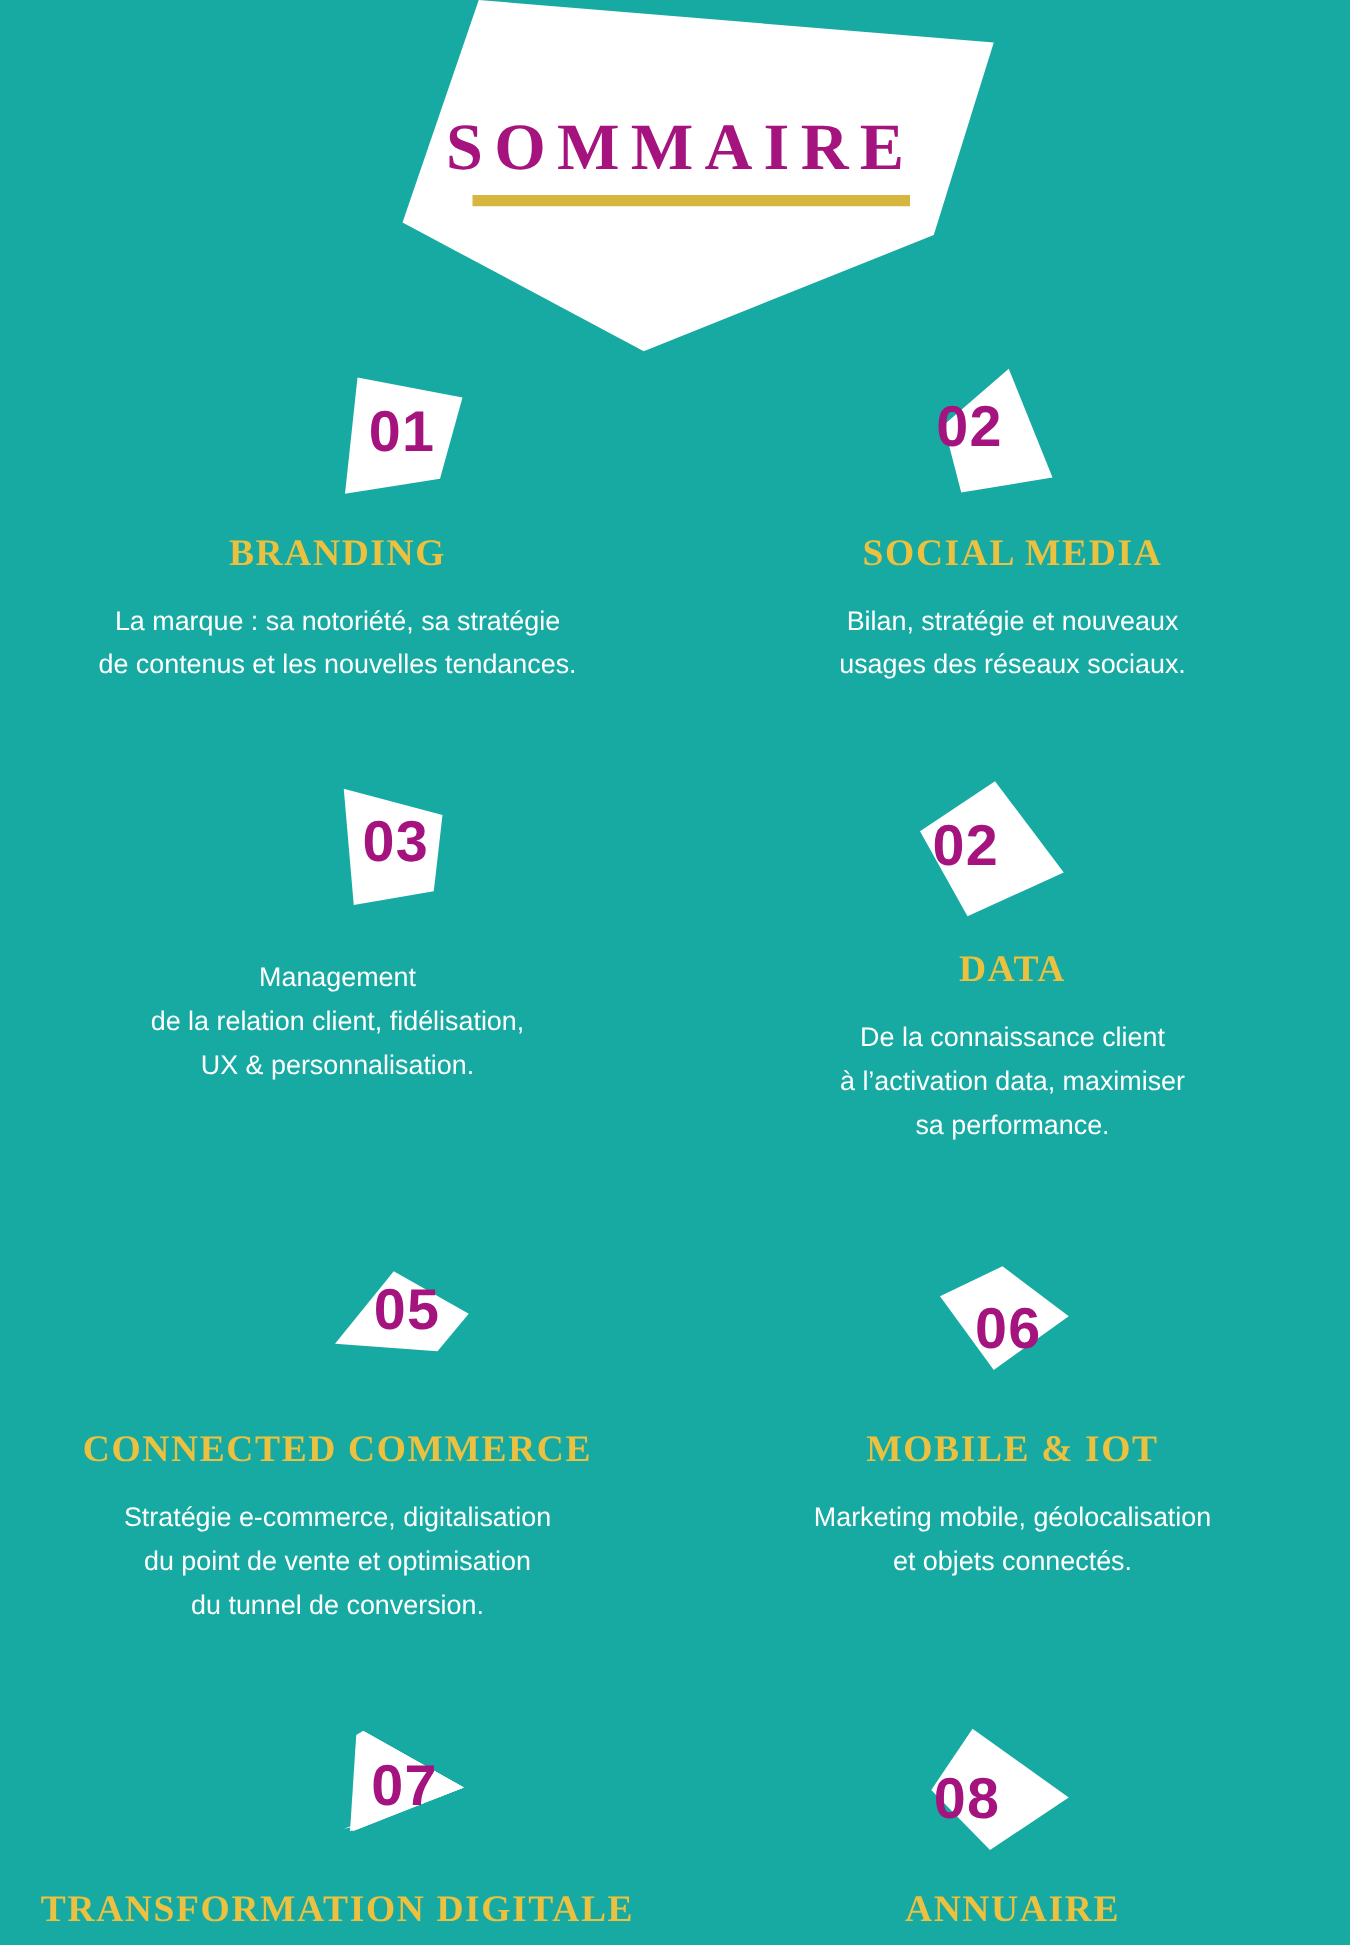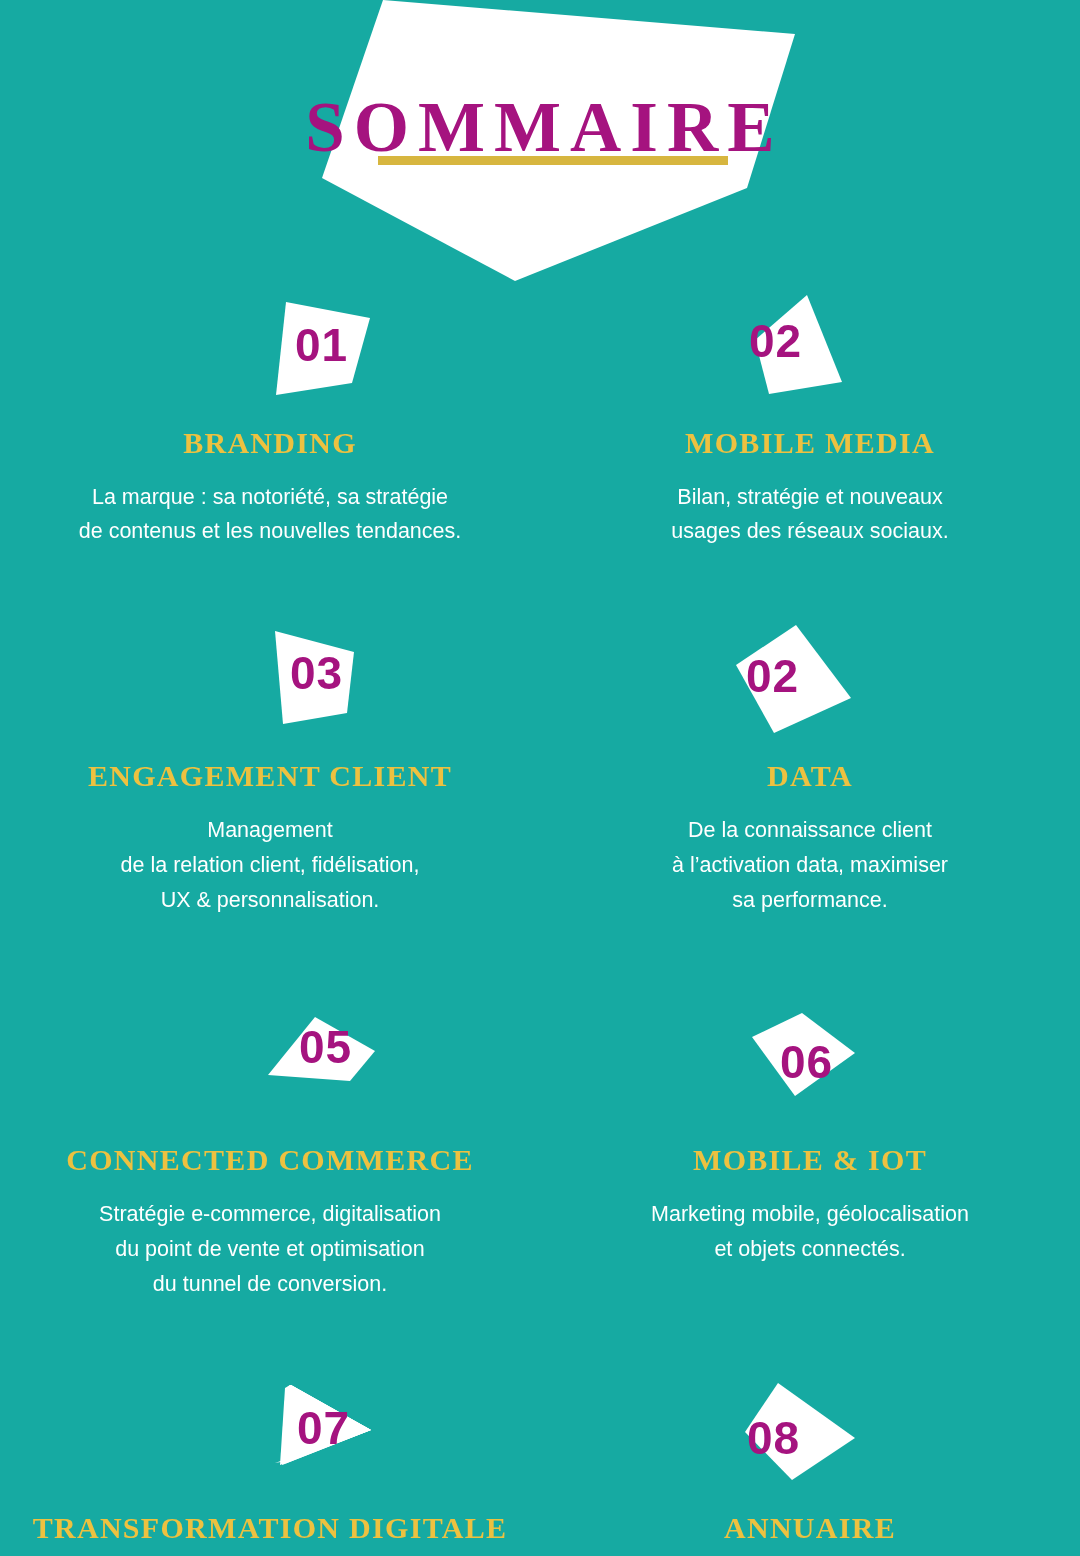--- a/index.html
+++ b/index.html
@@ -34,21 +34,21 @@
     left: 0;
     top: 92px;
     width: 1080px;
     text-align: center;
     pointer-events: none;
   }
   #header-title {
     display: inline-block;
     font-family: "Liberation Serif", serif;
     font-weight: bold;
-    font-size: 71px;
+    font-size: 53px;
     letter-spacing: 9px;
     color: #a5137f;
     line-height: 1;
     text-indent: 9px;
   }
   #header-underline {
     position: absolute;
     left: 378px;
     top: 156px;
     width: 350px;
@@ -160,39 +160,38 @@
 de contenus et les nouvelles tendances.</p>
     </div>
 
     <div class="item">
       <div class="badge">
         <svg width="540" height="122" viewBox="0 0 540 122">
           <polygon points="267,5 215,50 229,104 302,92" fill="#ffffff"></polygon>
         </svg>
         <span class="badge-num" style="left:209px; top:28px;">02</span>
       </div>
-      <p class="item-title">MOBILE MEDIA</p>
+      <p class="item-title">SOCIAL MEDIA</p>
       <p class="item-desc">Bilan, stratégie et nouveaux
 usages des réseaux sociaux.</p>
     </div>
 
   </div>
 
   <div class="spacer-row"></div>
 
   <div class="item-row row-2">
 
     <div class="item">
       <div class="badge">
         <svg width="540" height="122" viewBox="0 0 540 122">
           <polygon points="275,8 354,29 347,90 283,101" fill="#ffffff"></polygon>
         </svg>
         <span class="badge-num" style="left:290px; top:27px;">03</span>
       </div>
-      <p class="item-title">ENGAGEMENT CLIENT</p>
       <p class="item-desc">Management
 de la relation client, fidélisation,
 UX &amp; personnalisation.</p>
     </div>
 
     <div class="item">
       <div class="badge">
         <svg width="540" height="122" viewBox="0 0 540 122">
           <polygon points="256,2 311,75 234,110 196,42" fill="#ffffff"></polygon>
         </svg>

